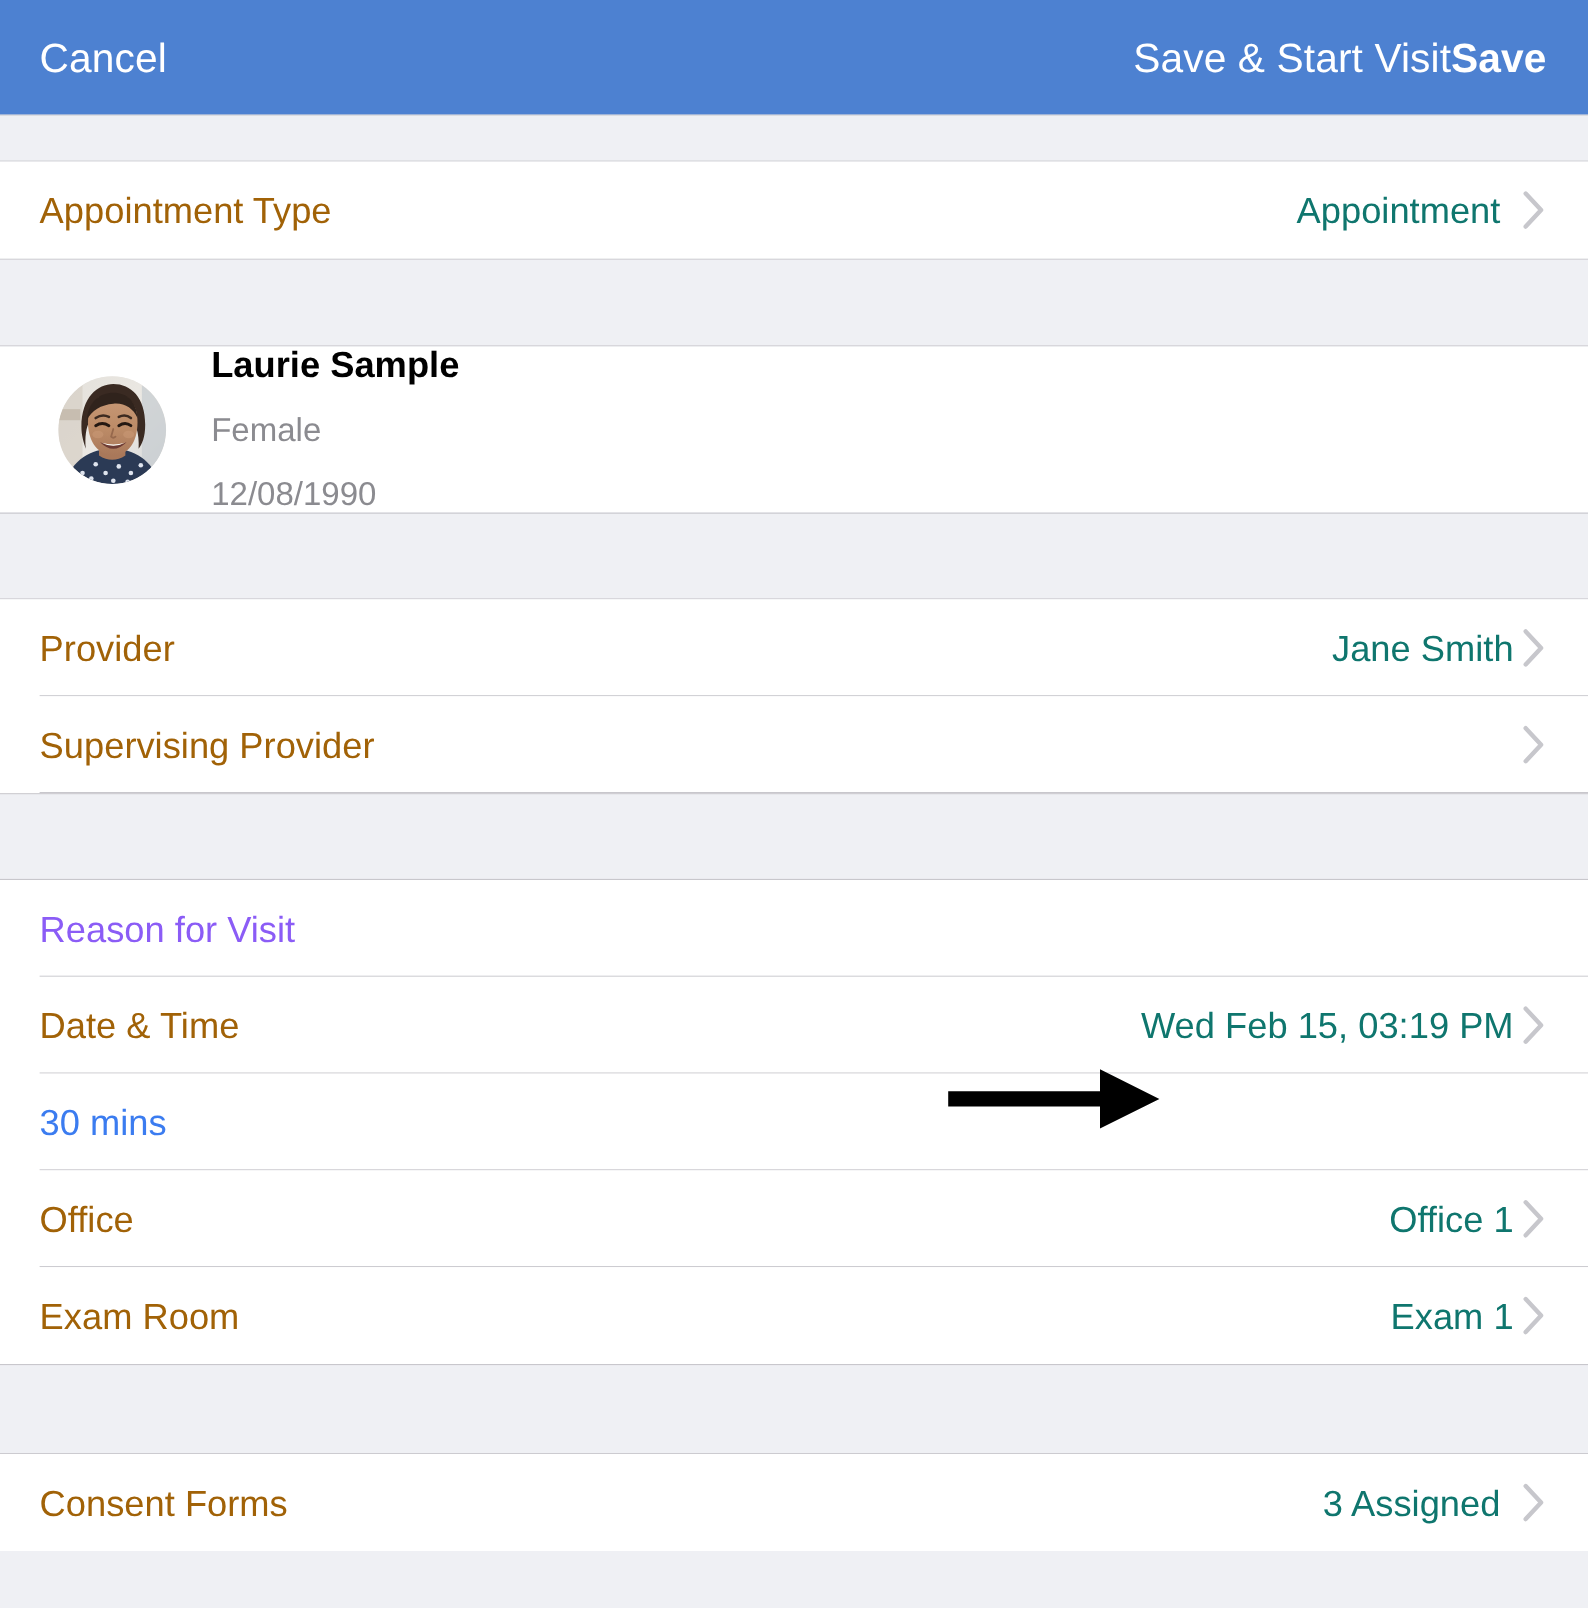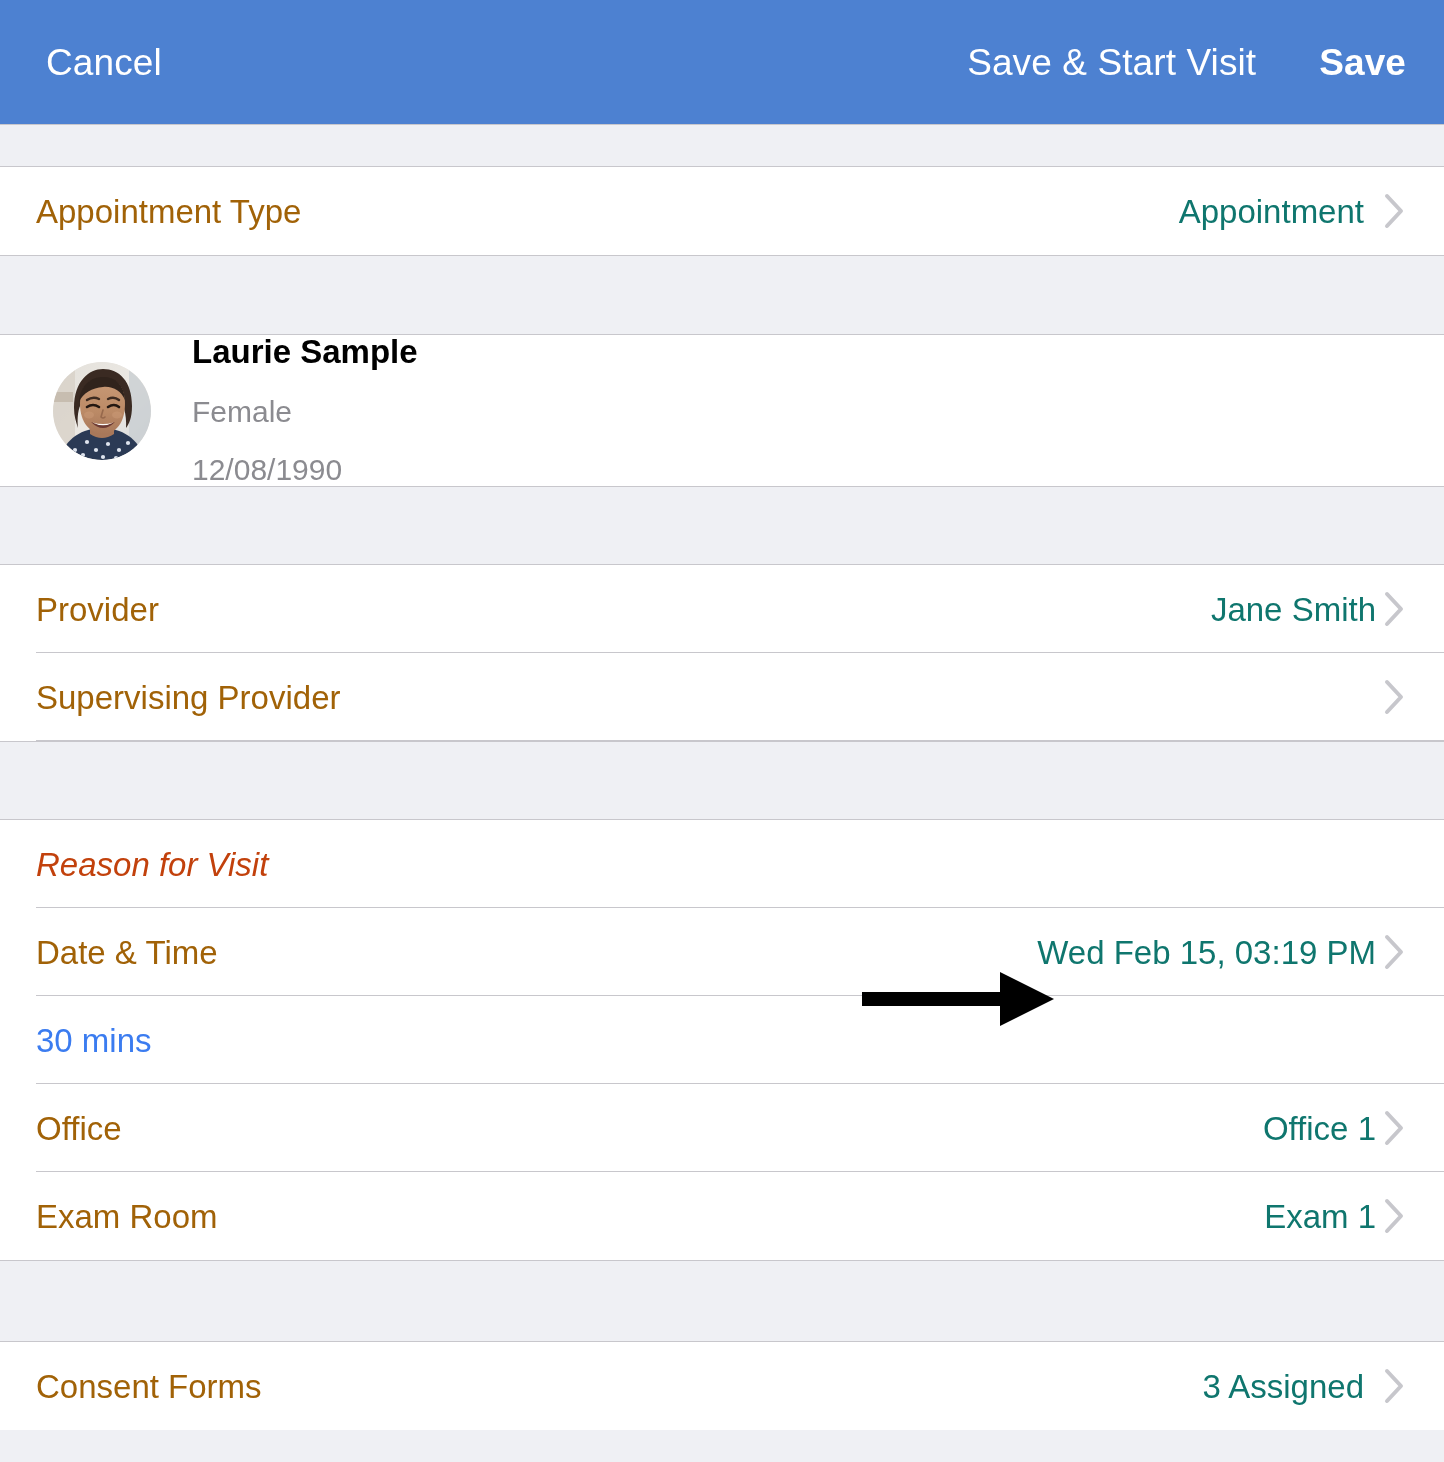--- a/index.html
+++ b/index.html
@@ -13,30 +13,30 @@
   #app {
     position: relative;
     width: 1444px;
     height: 1462px;
     overflow: hidden;
     background: #eff0f4;
   }
 
   
   .navbar {
-    height: 124px;
+    height: 104px;
     background: #4d81d1;
     display: flex;
     align-items: center;
-    padding: 0 38px 0 46px;
+    padding: 0 38px 0 36px;
     position: relative;
   }
   .nav-left { flex: 0 0 auto; }
   .nav-spacer { flex: 1 1 auto; }
-  .nav-right { display: flex; align-items: center; gap: 63px; }
+  .nav-right { display: flex; align-items: center; }
   .nav-btn {
     color: #ffffff;
     font-size: 37px;
     line-height: 1;
     letter-spacing: 0.1px;
     cursor: pointer;
     white-space: nowrap;
   }
   .nav-btn.bold { font-weight: 700; }
 
@@ -72,21 +72,21 @@
     bottom: 0;
     height: 1px;
     background: #c8c7cc;
   }
   .row-label {
     font-size: 33px;
     color: #a16207;
     line-height: 1;
     white-space: nowrap;
   }
-  .row-label.placeholder { color: #c2410c; font-style: italic; }
+  .row-label.placeholder { color: #8b5cf6; }
   .row-label.blue { color: #3b7cf0; }
   .row-filler { flex: 1 1 auto; }
   .row-value {
     font-size: 33px;
     color: #0f766e;
     line-height: 1;
     white-space: nowrap;
   }
   .row-value.tight { margin-right: 0px; }
   .row-value.spaced { margin-right: 12px; }

